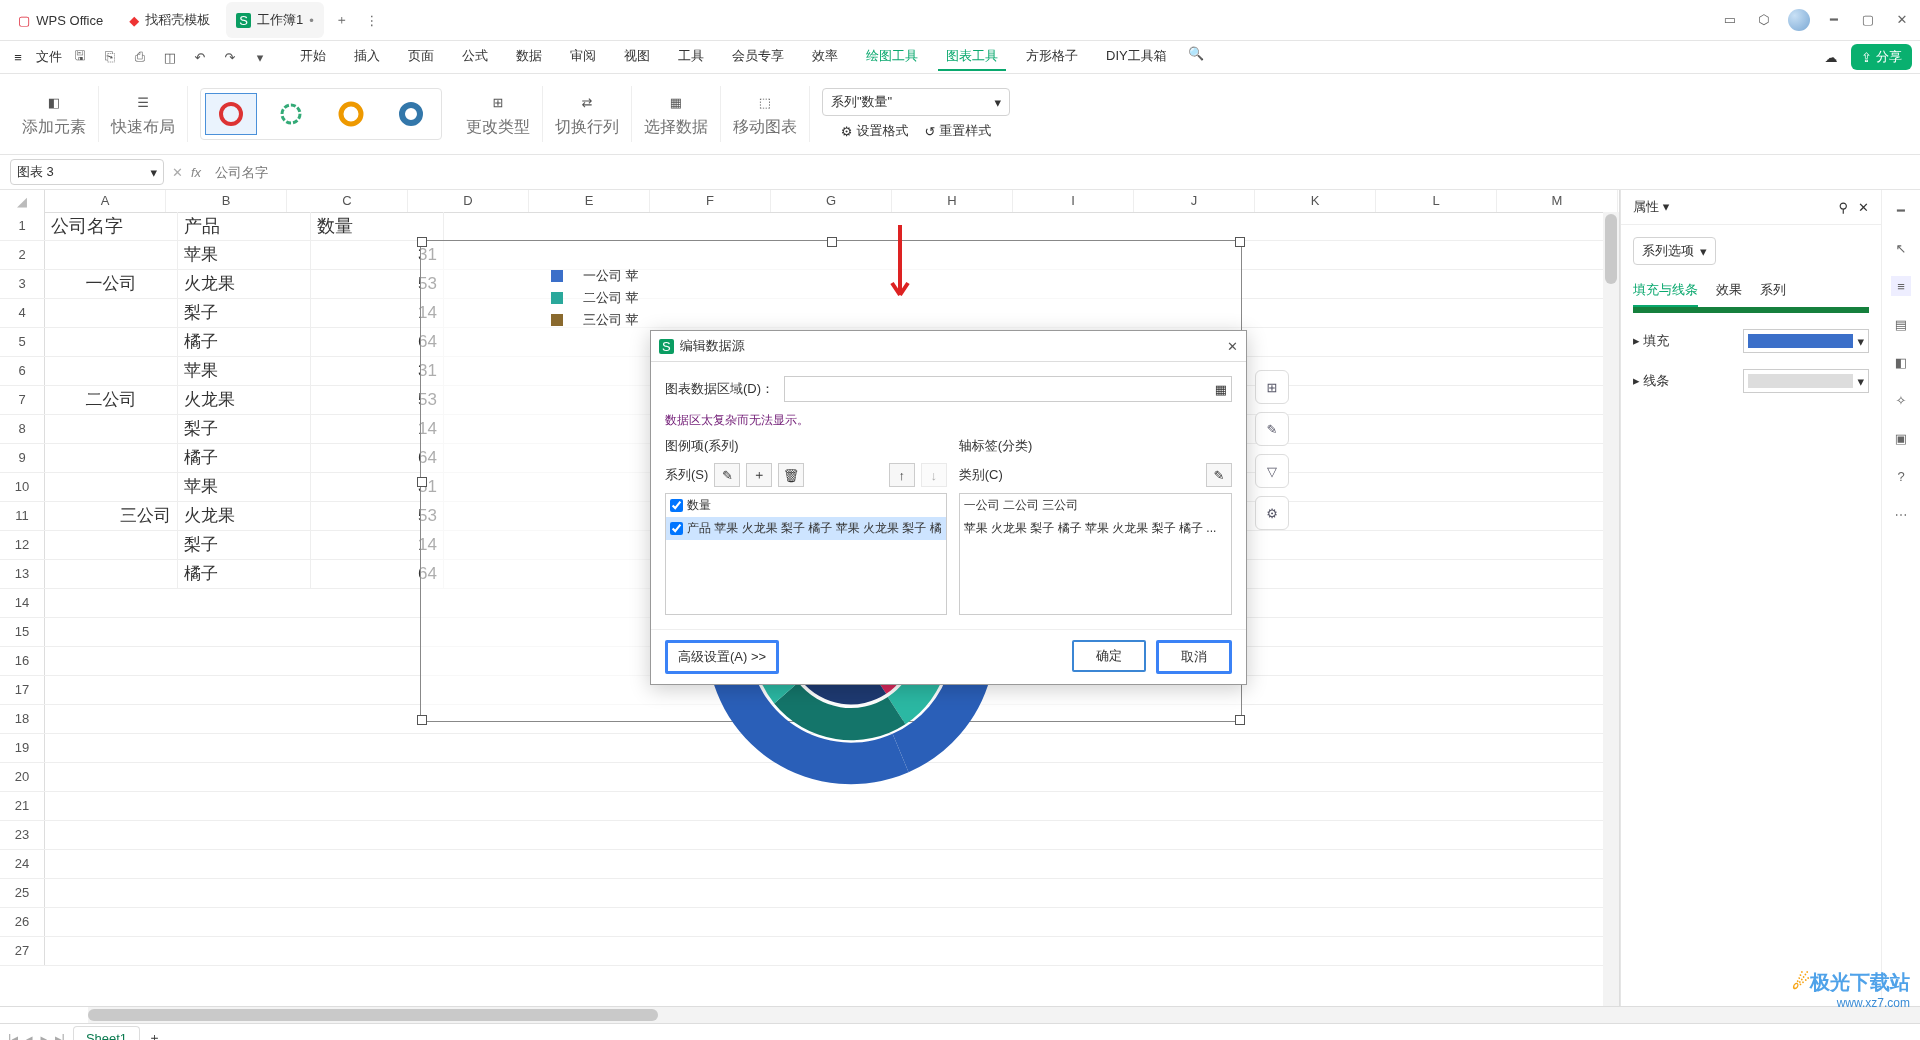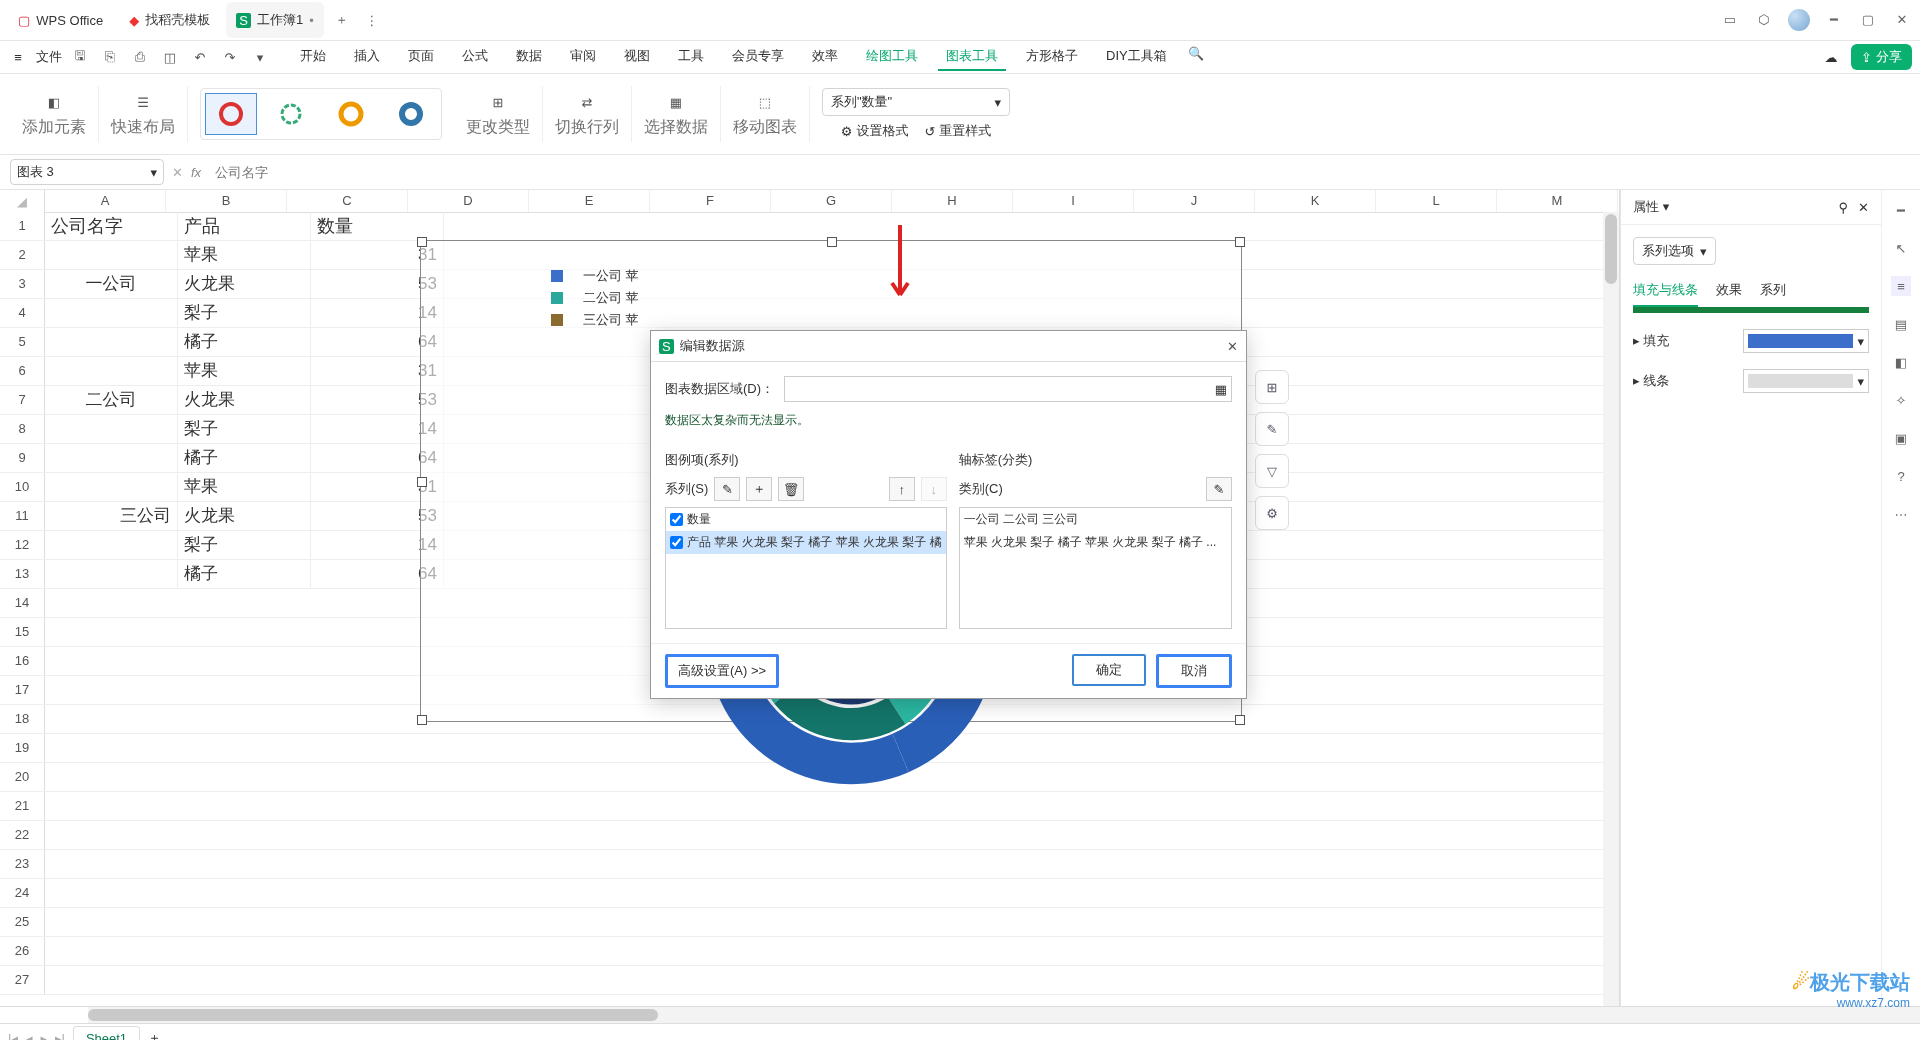--- a/index.html
+++ b/index.html
@@ -357,23 +357,20 @@
       <div class="row">
           <div class="rh">19</div>
         </div>
       <div class="row">
           <div class="rh">20</div>
         </div>
       <div class="row">
           <div class="rh">21</div>
         </div>
       <div class="row">
-          <div class="rh">22</div>
-        </div>
-      <div class="row">
           <div class="rh">23</div>
         </div>
       <div class="row">
           <div class="rh">24</div>
         </div>
       <div class="row">
           <div class="rh">25</div>
         </div>
       <div class="row">
           <div class="rh">26</div>
@@ -522,21 +519,21 @@
     <span>编辑数据源</span>
     <span class="x">✕</span>
   </div>
   <div class="dlg-body">
     <div class="dlg-row">
       <span>图表数据区域(D)：</span>
       <div class="dlg-inp">
           <span>▦</span>
         </div>
     </div>
-    <div style="font-size:12px;color:#14532d;margin-bottom:22px">数据区太复杂而无法显示。</div>
+    <div style="font-size:12px;color:#701a75;margin-bottom:8px">数据区太复杂而无法显示。</div>
     <div class="dlg-cols">
       <div class="dlg-col">
         <div class="dlg-colh">图例项(系列)</div>
         <div class="tbar">
           <span>系列(S)</span>
           <div class="tb">✎</div>
           <div class="tb">＋</div>
           <div class="tb">🗑</div>
           <div style="flex:1"></div>
           <div class="tb">↑</div>

